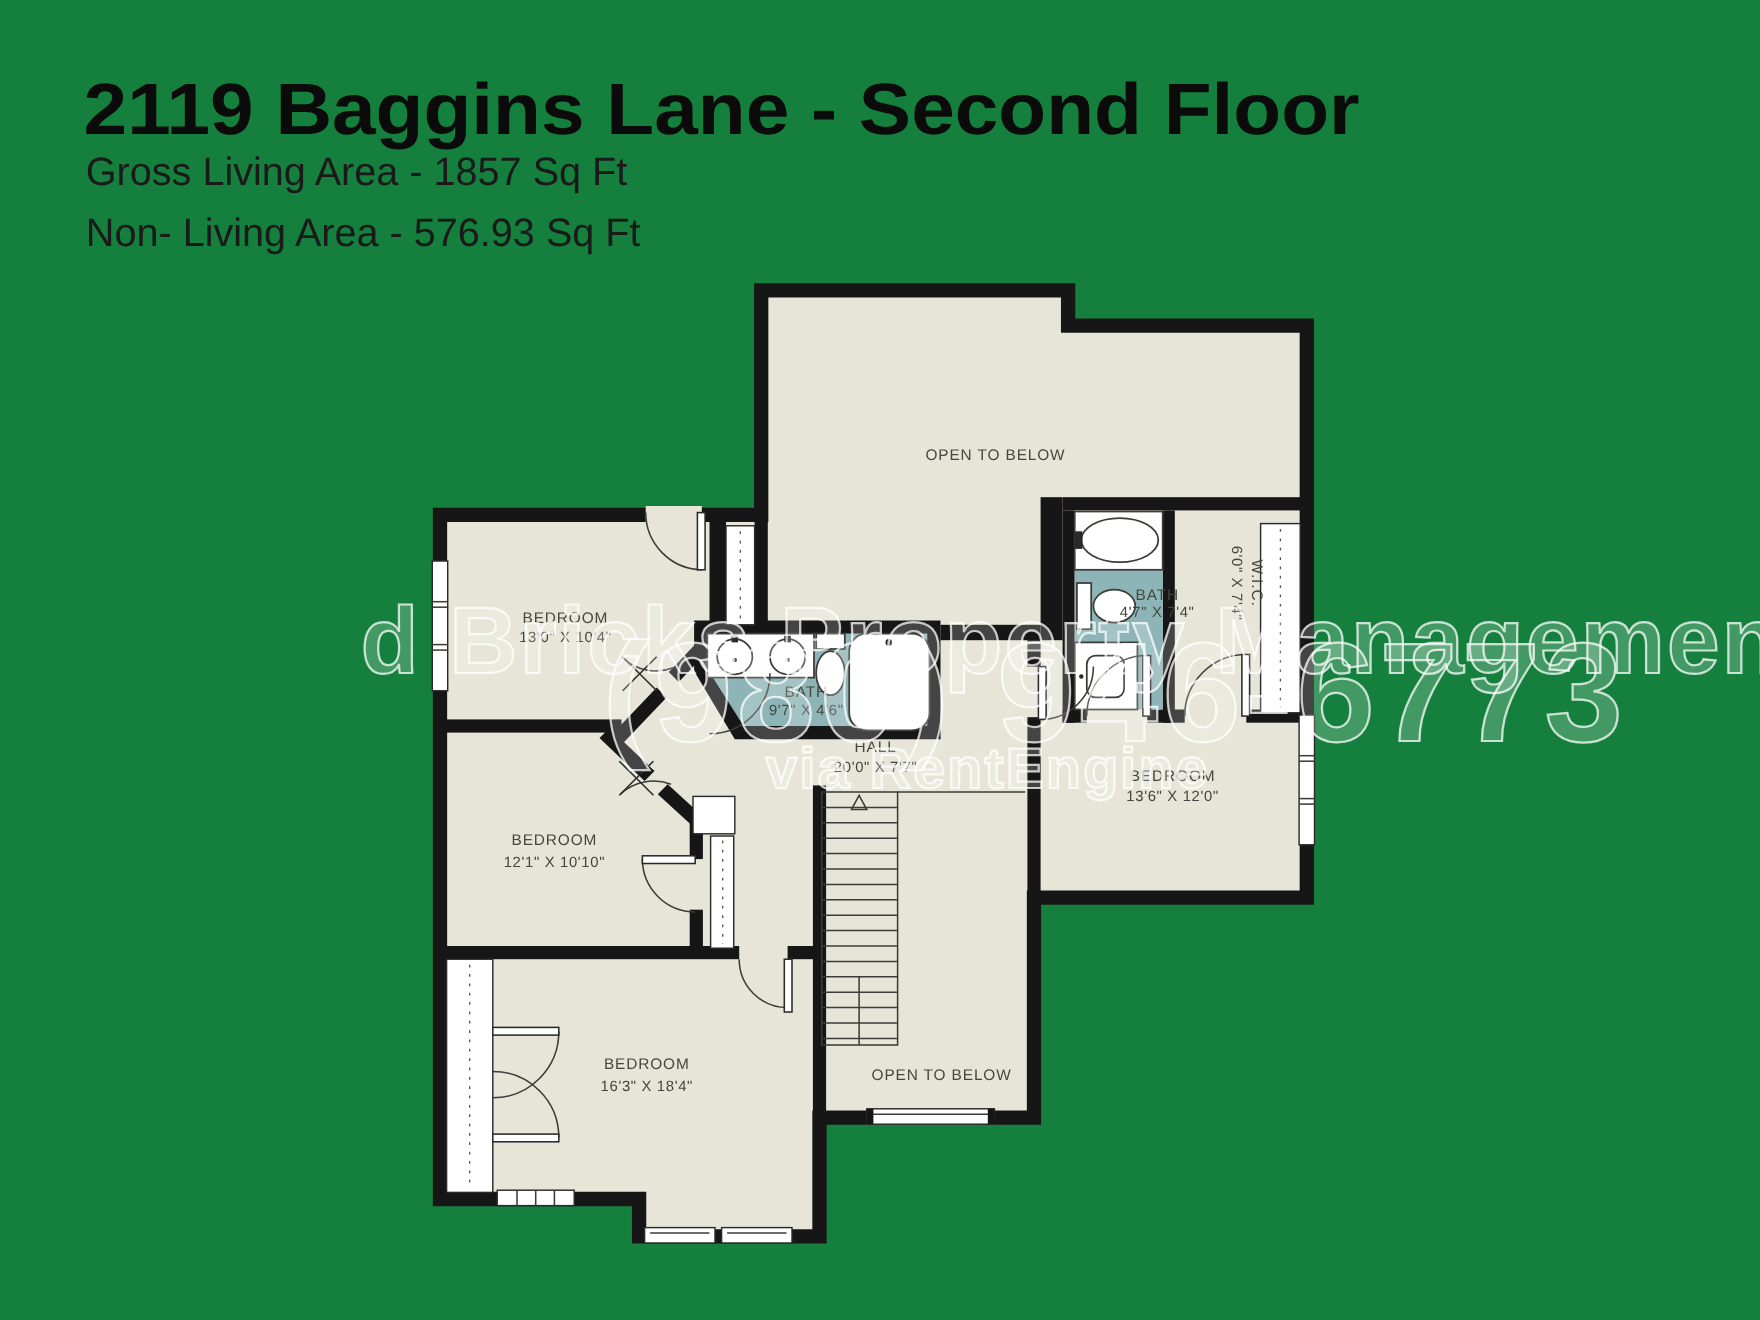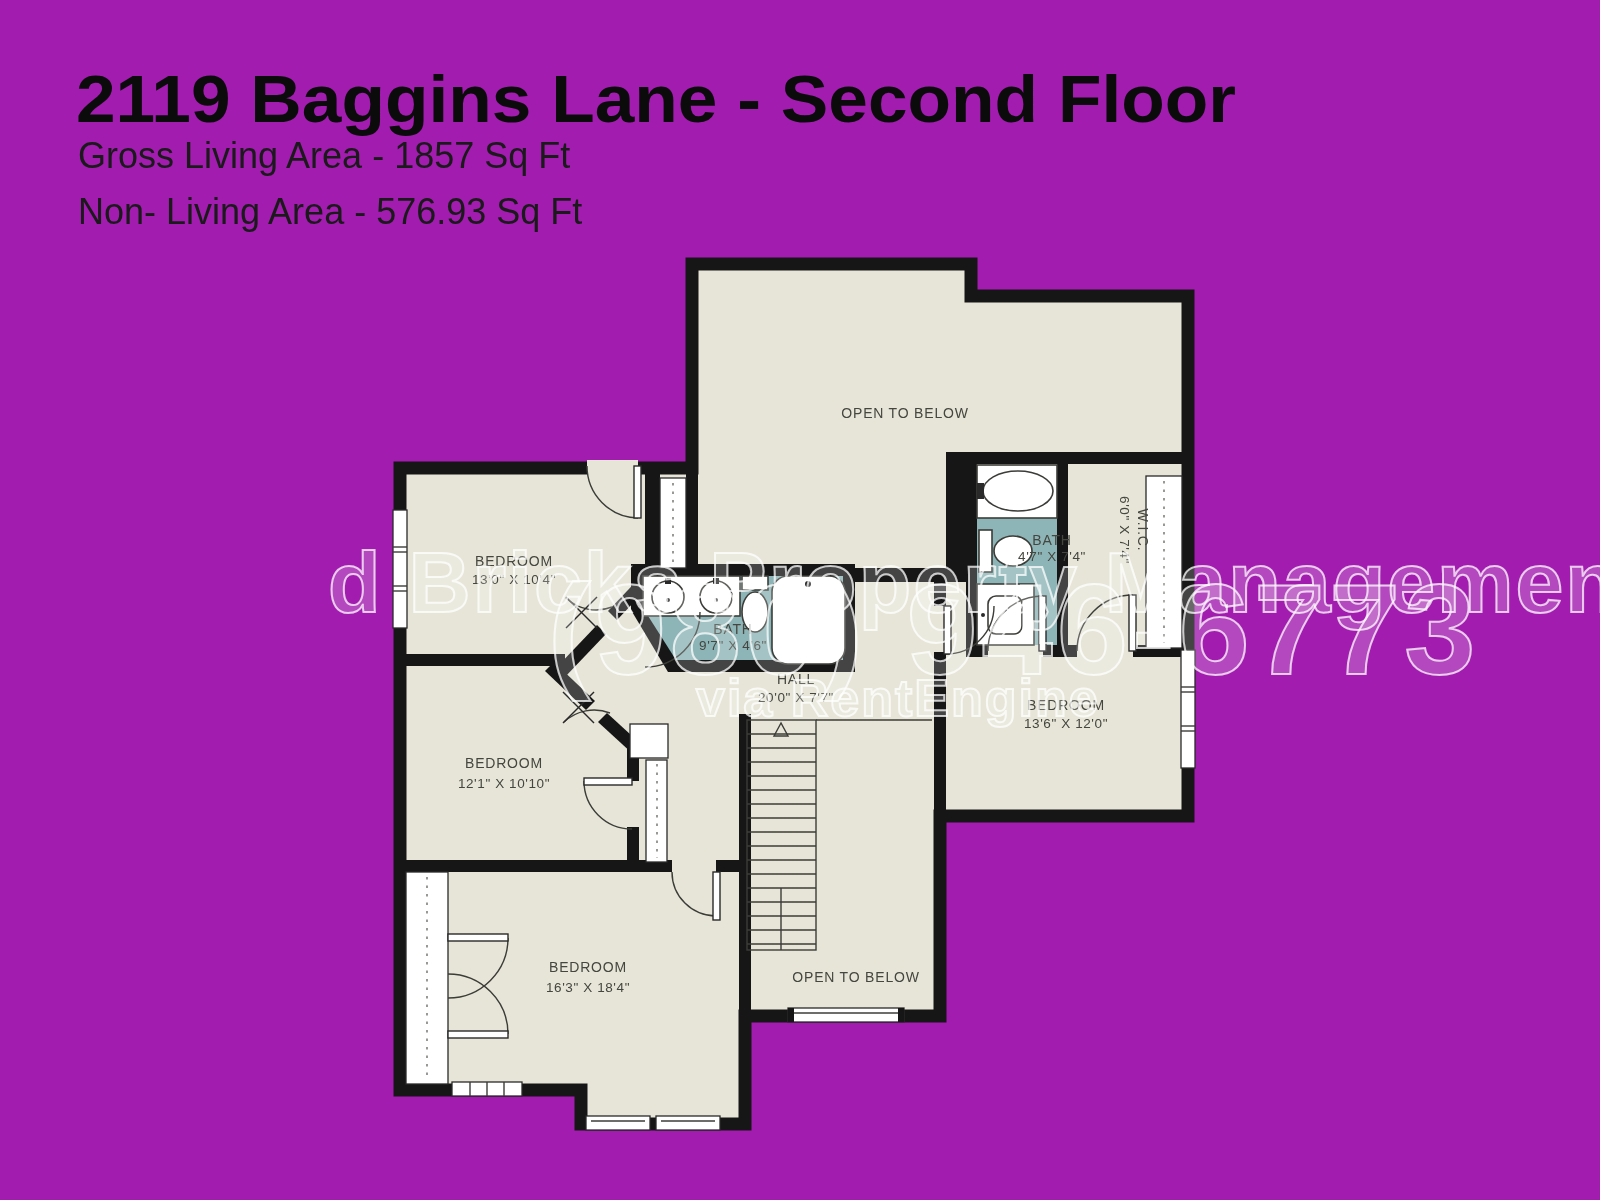--- a/index.html
+++ b/index.html
@@ -1,16 +1,16 @@
 <!DOCTYPE html>
 <html><head>
 <meta charset="utf-8">
 <style>
   html,body{margin:0;padding:0;background:#ffffff;}
-  .page{position:relative;width:1600px;height:1200px;background:#a21caf;overflow:hidden;
+  .page{position:relative;width:1600px;height:1200px;background:#15803d;overflow:hidden;
         font-family:"Liberation Sans", sans-serif;}
   svg{position:absolute;left:0;top:0;}
   text{font-family:"Liberation Sans", sans-serif;}
   .title{font-weight:bold;fill:#0b0b0b;}
   .subtitle{fill:#1a1a1a;}
   .roomname{fill:#45463f;font-size:14px;letter-spacing:0.8px;text-anchor:middle;}
   .roomdim{fill:#45463f;font-size:13.5px;letter-spacing:0.6px;text-anchor:middle;}
   .wall{fill:#161616;}
   .thin{stroke:#3c3c38;stroke-width:1.4;fill:none;}
   .fixture{fill:#ffffff;stroke:#3c3c38;stroke-width:1.6;}

